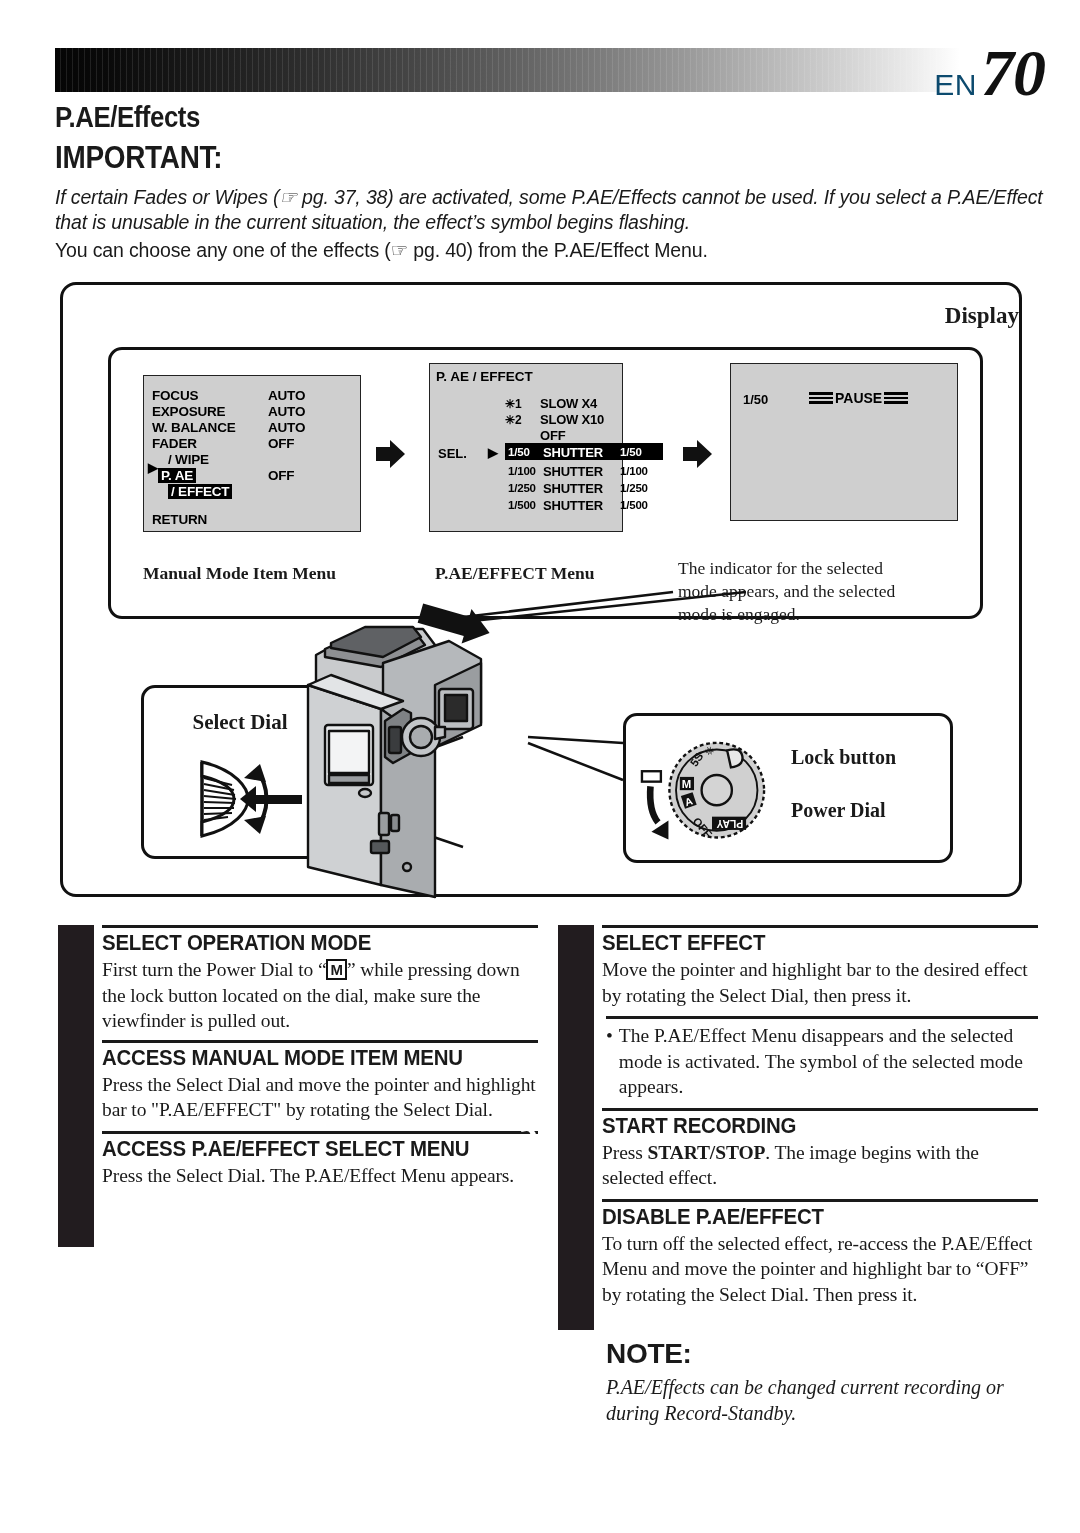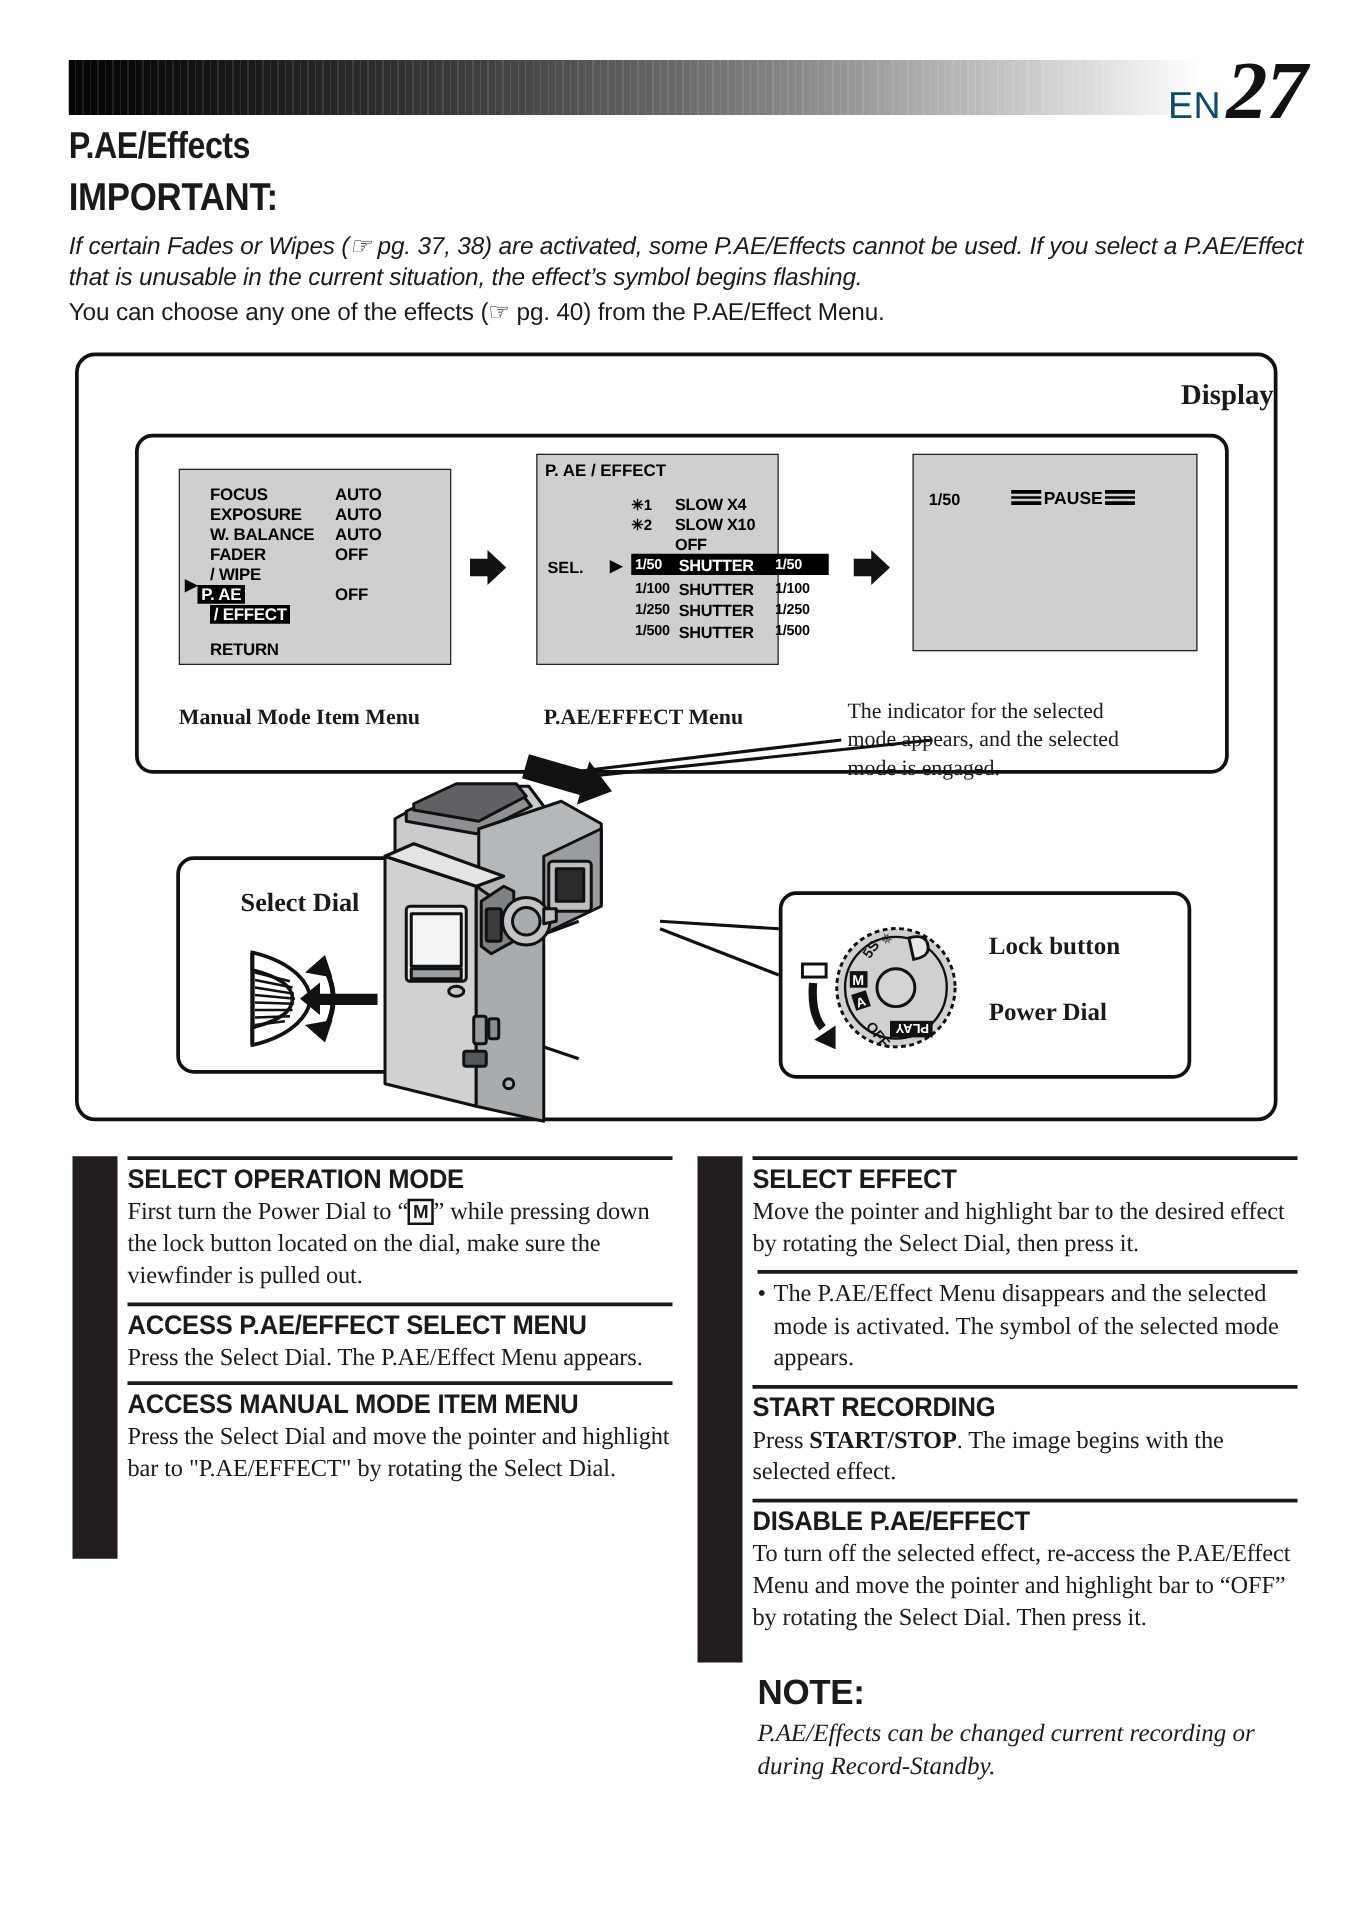--- a/index.html
+++ b/index.html
@@ -83,21 +83,21 @@
     position: absolute;
     background: #cfcfcf; border: 1.5px solid #222;
     font-family: "Liberation Sans", sans-serif;
     font-weight: 700; color: #000;
   }
   #osd1 { left: 32px;  top: 25px; width: 218px; height: 157px; }
   #osd2 { left: 318px; top: 13px; width: 194px; height: 169px; }
   #osd3 { left: 619px; top: 13px; width: 228px; height: 158px; }
 
   .m1 { position: absolute; font-size: 13.5px; letter-spacing: -0.2px; white-space: nowrap; }
-  .m1-l { left: 24px; }
+  .m1-l { left: 8px; }
   .m1-r { left: 124px; }
   .hl { background: #000; color: #fff; padding: 0 3px; }
   .ptr { position: absolute; left: 4px; font-size: 13px; }
 
   .m2title { position: absolute; left: 6px; top: 5px; font-size: 13.5px; }
   .m2row { position: absolute; font-size: 13px; white-space: nowrap; letter-spacing: -0.2px; }
   .m2-sel { position: absolute; left: 8px; font-size: 13px; }
   .m2-icon { position: absolute; font-size: 12px; }
   .m2-sm { font-size: 11.5px; }
   .selbar {
@@ -223,21 +223,21 @@
 </style>
 </head>
 <body>
 
 <div class="page">
 
   <div class="header">
     <div class="gradbar"></div>
     <div class="pagenum-wrap">
       <span class="pn-en">EN</span>
-      <span class="pn-num">27</span>
+      <span class="pn-num">70</span>
     </div>
   </div>
 
   <div class="sec-title">P.AE/Effects</div>
   <div class="important">IMPORTANT:</div>
   <div class="italic-para">If certain Fades or Wipes (☞ pg. 37, 38) are activated, some P.AE/Effects cannot be used. If you select a P.AE/Effect that is unusable in the current situation, the effect’s symbol begins flashing.</div>
   <div class="plain-para">You can choose any one of the effects (☞ pg. 40) from the P.AE/Effect Menu.</div>
 
   <div class="diagram">
 
@@ -424,32 +424,32 @@
   <div class="col" id="colL">
     <div class="darkbar" id="barL"></div>
 
     <div class="step">
       <div class="stepnum">1</div>
       <div class="rule"></div>
       <div class="step-title">SELECT OPERATION MODE</div>
       <div class="step-body"><span>First turn the Power Dial to “</span><span class="mbox">M</span><span>” while pressing down the lock button located on the dial, make sure the viewfinder is pulled out.</span></div>
     </div>
 
+    <div class="step" style="margin-top:6px">
+      <div class="stepnum" style="top:4px">2</div>
+      <div class="rule"></div>
+      <div class="step-title">ACCESS MANUAL MODE ITEM MENU</div>
+      <div class="step-body">Press the Select Dial and move the pointer and highlight bar to "P.AE/EFFECT" by rotating the Select Dial.</div>
+    </div>
+
     <div class="step" style="margin-top:8px">
       <div class="stepnum" style="top:4px">3</div>
       <div class="rule"></div>
       <div class="step-title">ACCESS P.AE/EFFECT SELECT MENU</div>
       <div class="step-body">Press the Select Dial. The P.AE/Effect Menu appears.</div>
-    </div>
-
-    <div class="step" style="margin-top:6px">
-      <div class="stepnum" style="top:4px">2</div>
-      <div class="rule"></div>
-      <div class="step-title">ACCESS MANUAL MODE ITEM MENU</div>
-      <div class="step-body">Press the Select Dial and move the pointer and highlight bar to "P.AE/EFFECT" by rotating the Select Dial.</div>
     </div>
   </div>
 
   <div class="col" id="colR">
     <div class="darkbar" id="barR"></div>
 
     <div class="step">
       <div class="stepnum">4</div>
       <div class="rule"></div>
       <div class="step-title">SELECT EFFECT</div>

